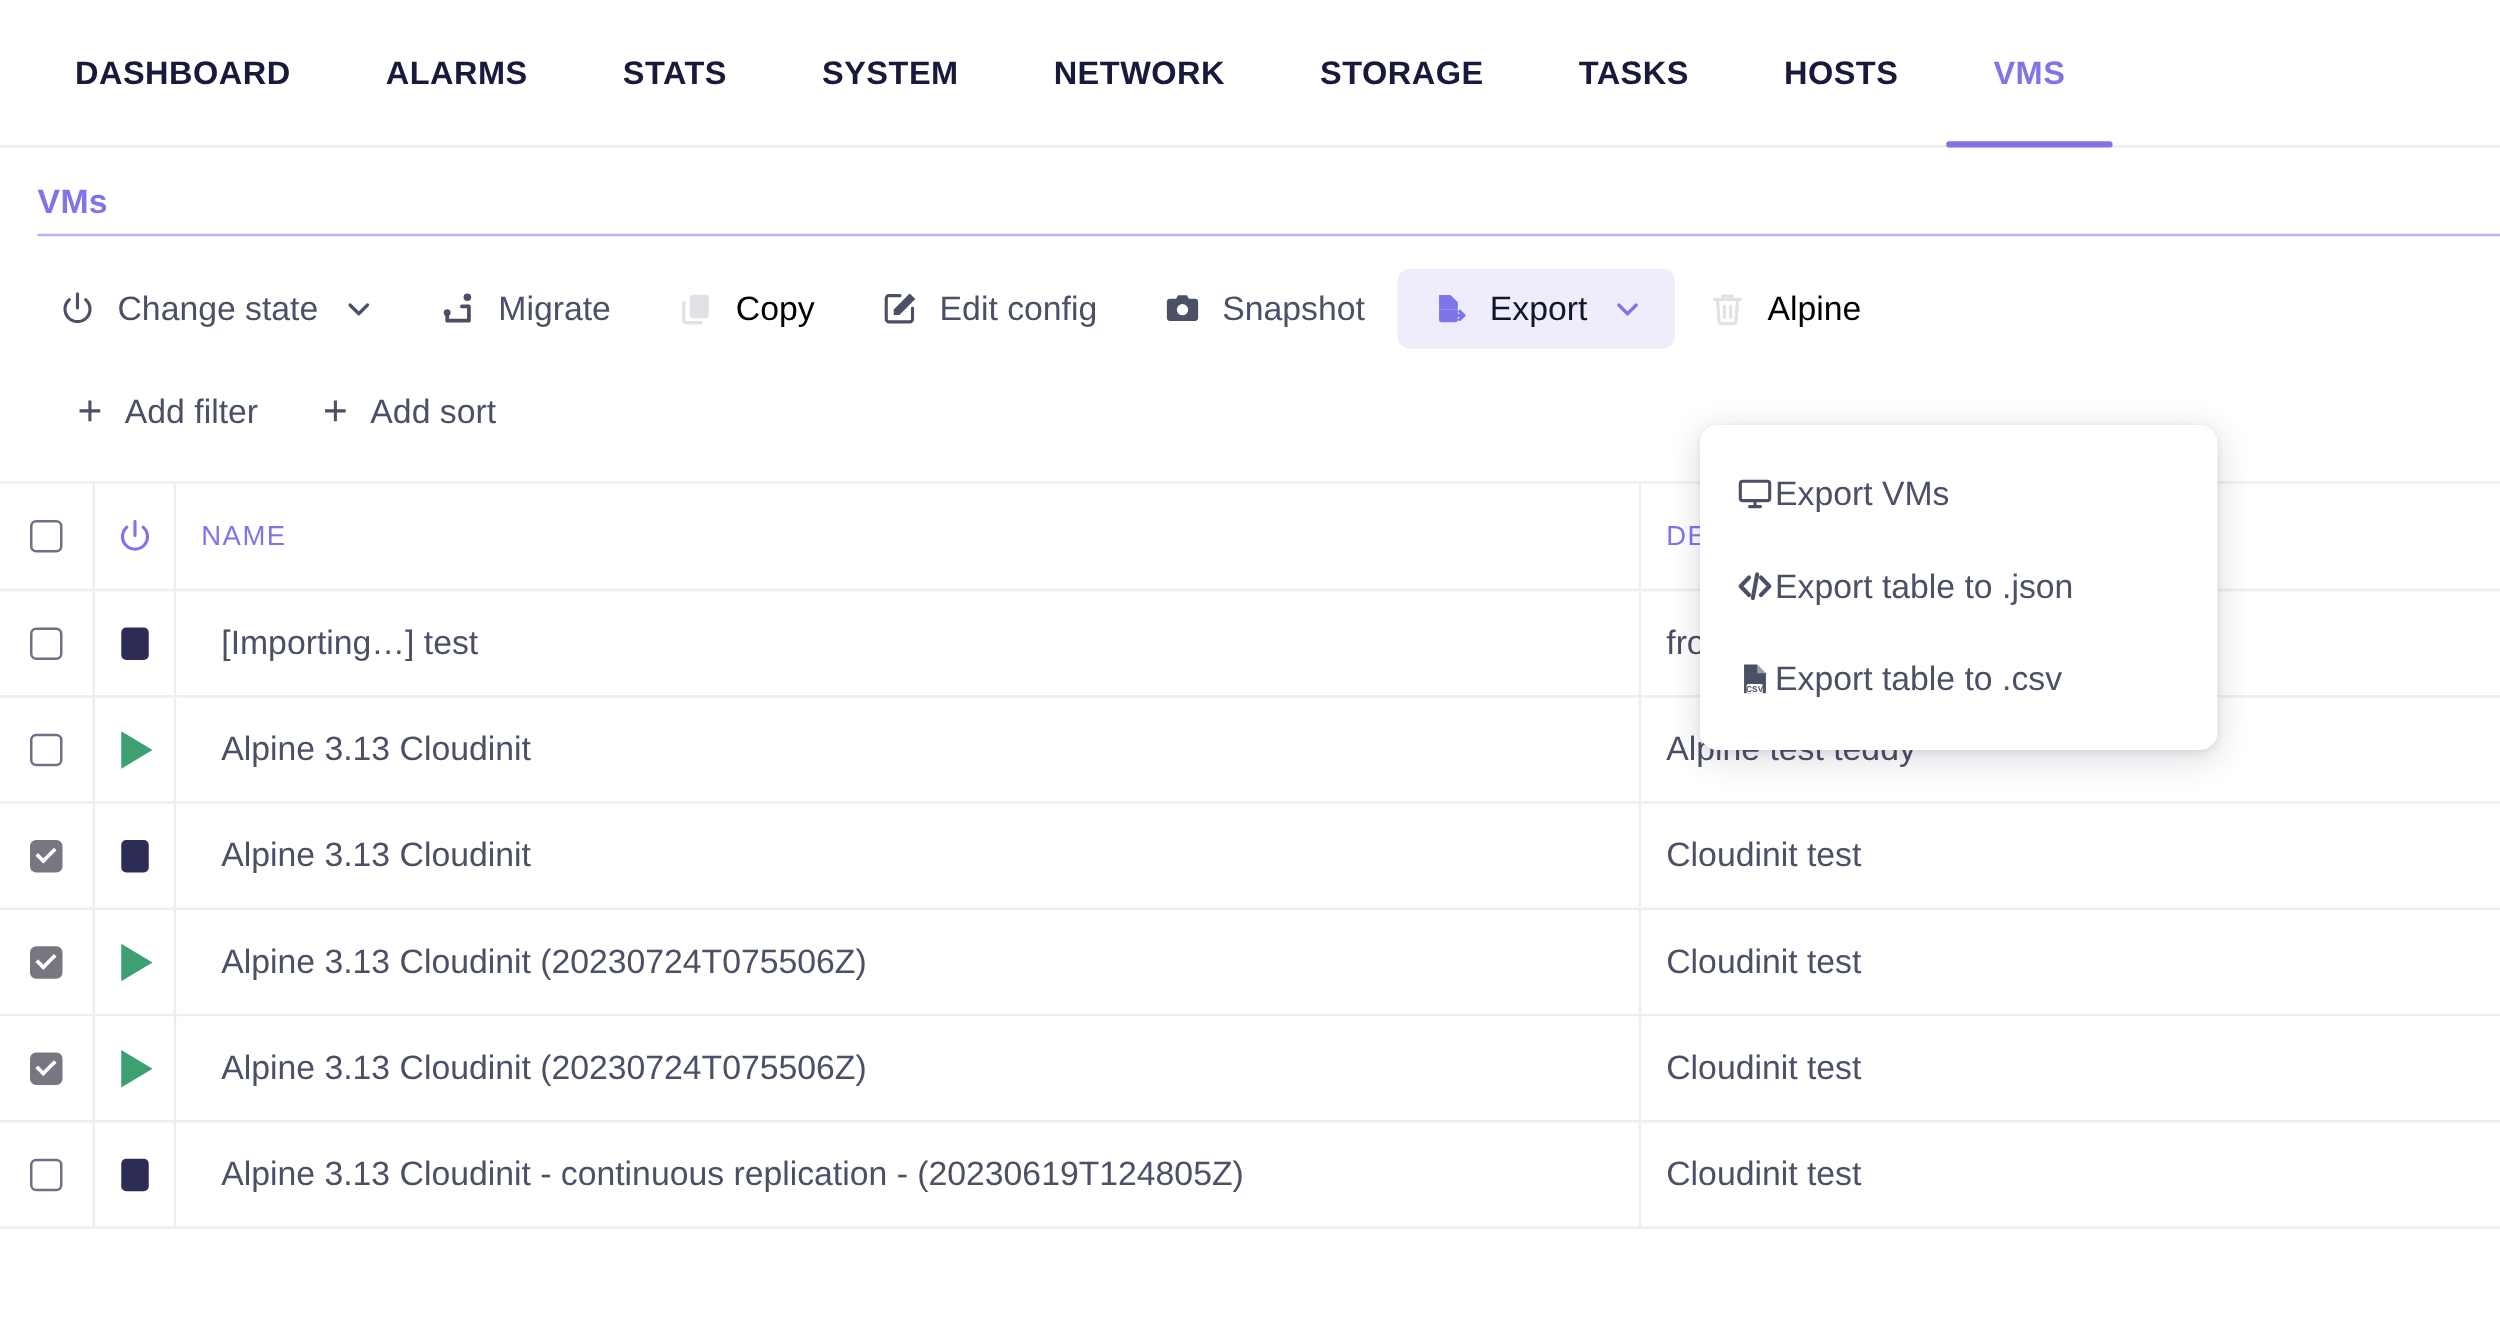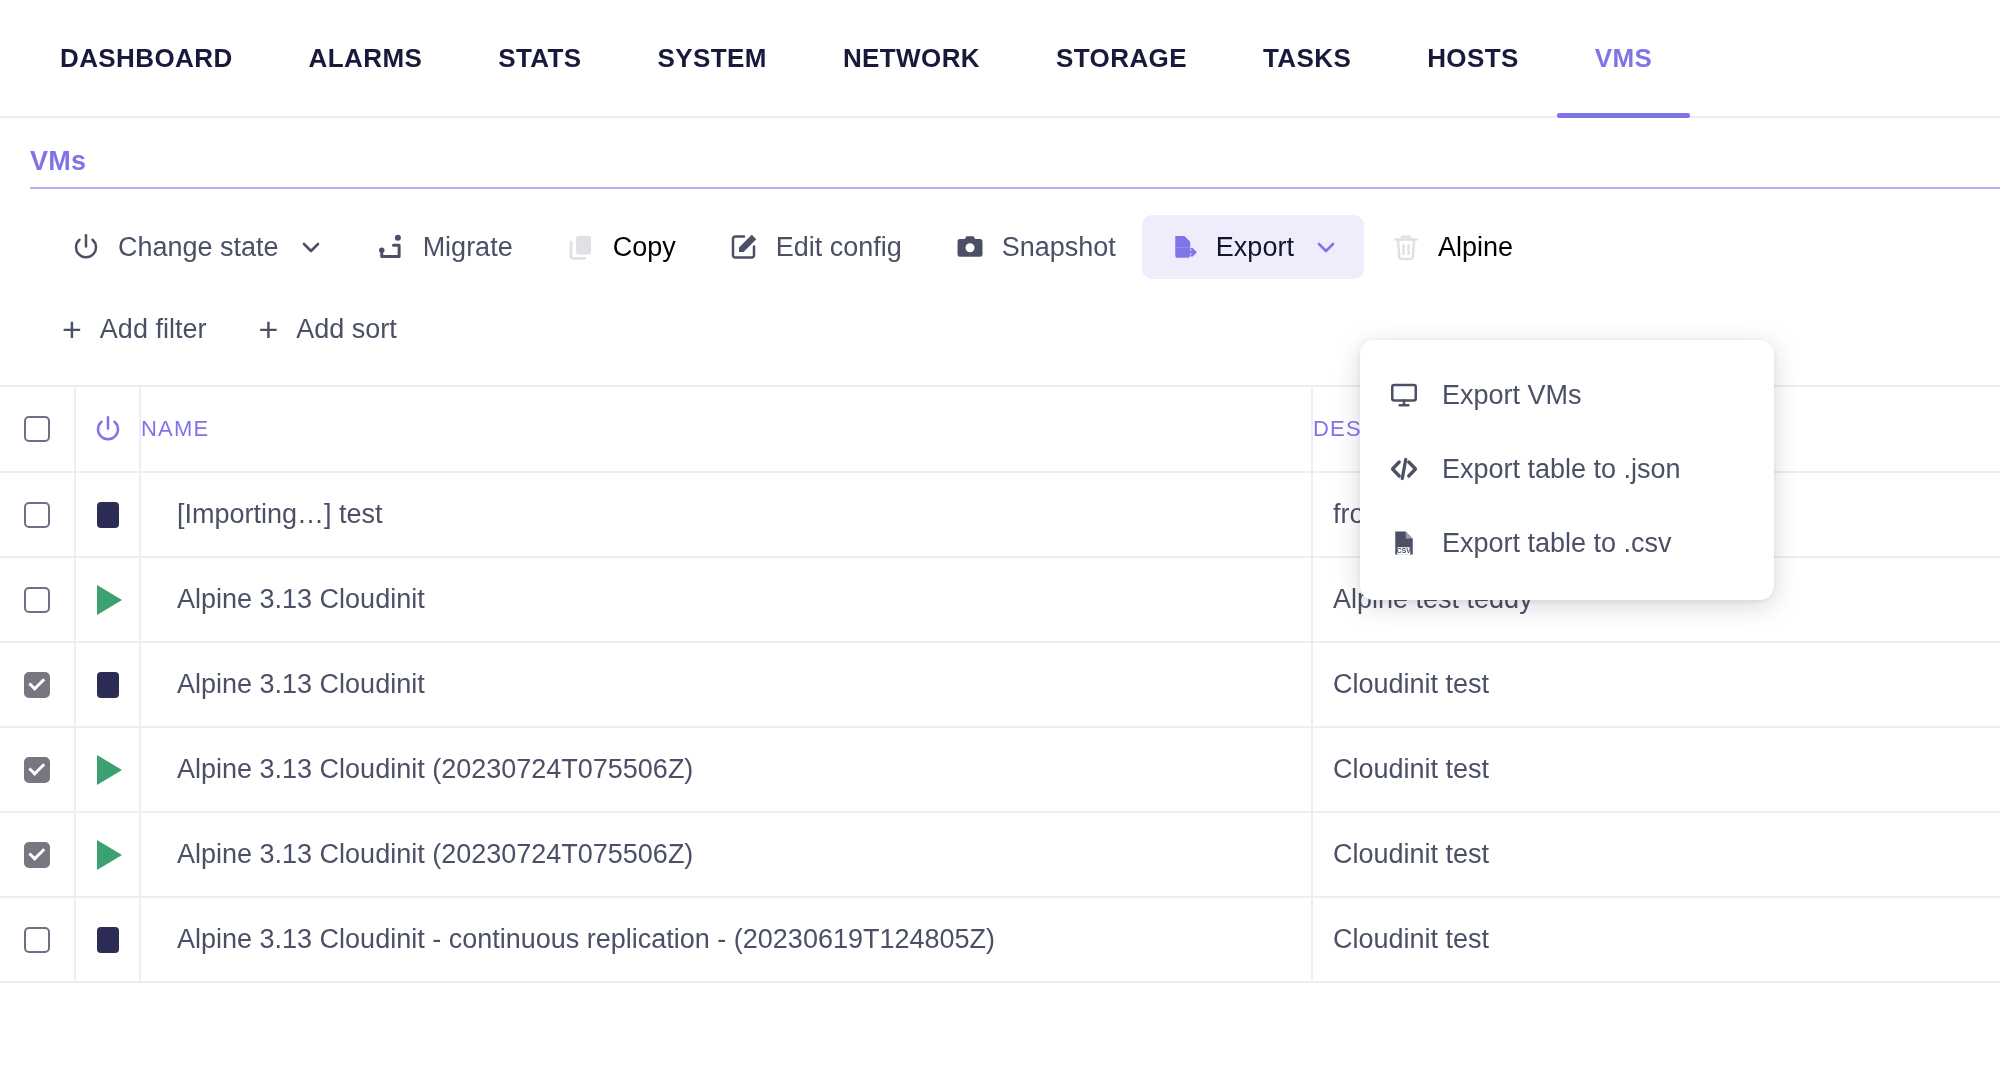--- a/index.html
+++ b/index.html
@@ -75,21 +75,21 @@
     height: 2px;
     background: #b7b1ef;
     margin-left: 30px;
     margin-right: 0;
   }
 
   
   .toolbar {
     display: flex;
     align-items: center;
-    padding-left: 44px;
+    padding-left: 20px;
     margin-top: 26px;
     height: 64px;
     position: relative;
     gap: 0;
   }
   .tool-btn {
     display: flex;
     align-items: center;
     gap: 16px;
     height: 64px;
@@ -173,21 +173,21 @@
   th.col-name, td.col-name,
   th.col-desc, td.col-desc {
     border-left: 2px solid #eceef3;
   }
   th.col-head-name, th.col-head-desc {
     color: #8075e8;
     font-size: 22px;
     font-weight: normal;
     letter-spacing: 1.2px;
   }
-  .cell-pad { }
+  .cell-pad { padding-left: 20px; }
   .name-cell {
     font-size: 27px;
     color: #4b5067;
     padding-left: 36px;
     white-space: nowrap;
     overflow: hidden;
     text-overflow: ellipsis;
   }
   .desc-cell {
     font-size: 27px;
@@ -256,21 +256,20 @@
     background: #ffffff;
     border-radius: 14px;
     box-shadow: 0 6px 26px rgba(30,32,60,0.17), 0 1px 5px rgba(30,32,60,0.08);
     padding: 18px 0 20px 0;
     z-index: 50;
     box-sizing: border-box;
   }
   .dd-item {
     display: flex;
     align-items: center;
-    gap: 22px;
     height: 74px;
     padding: 0 28px;
     font-size: 27px;
     color: #4b5067;
     cursor: pointer;
     white-space: nowrap;
   }
   .dd-item .ico {
     width: 32px;
     height: 32px;

